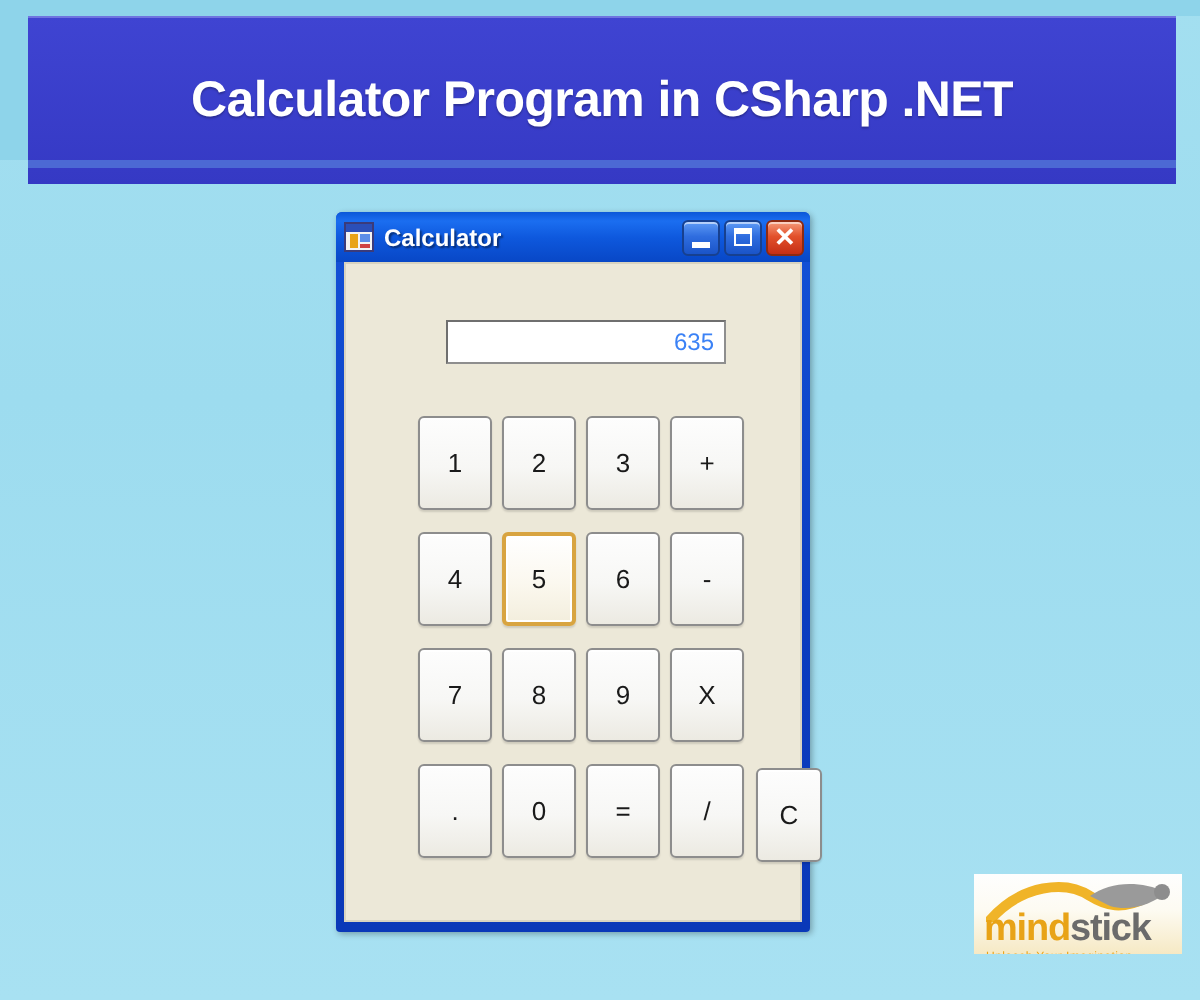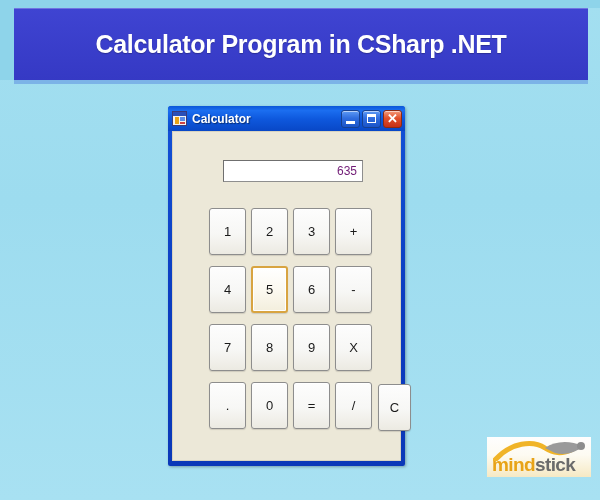--- a/index.html
+++ b/index.html
@@ -31,21 +31,21 @@
     width: 600px; height: 8px;
     background: #8ed4ea;
   }
 
   
   .banner {
     position: absolute;
     left: 14px;
     top: 8px;
     width: 574px;
-    height: 72px;
+    height: 84px;
     background: #3a41cc;
     background: linear-gradient(180deg,#3f44d2 0%, #3539c4 100%);
     display: flex;
     align-items: center;
     justify-content: center;
     box-shadow: 0 1px 0 #6f74e0 inset;
   }
   .banner-edge-left {
     position: absolute;
     left: 0; top: 8px;
@@ -202,21 +202,21 @@
     border-left-color: #6f6f6f;
     box-sizing: border-box;
     display: flex;
     align-items: center;
     justify-content: flex-end;
     padding-right: 5px;
   }
   .display-value {
     font-family: "Liberation Sans", sans-serif;
     font-size: 12px;
-    color: #701a75;
+    color: #3b82f6;
   }
 
   
   .keypad {
     position: absolute;
     left: 36px;
     top: 76px;
     width: 164px;
     display: grid;
     grid-template-columns: repeat(4, 37px);

